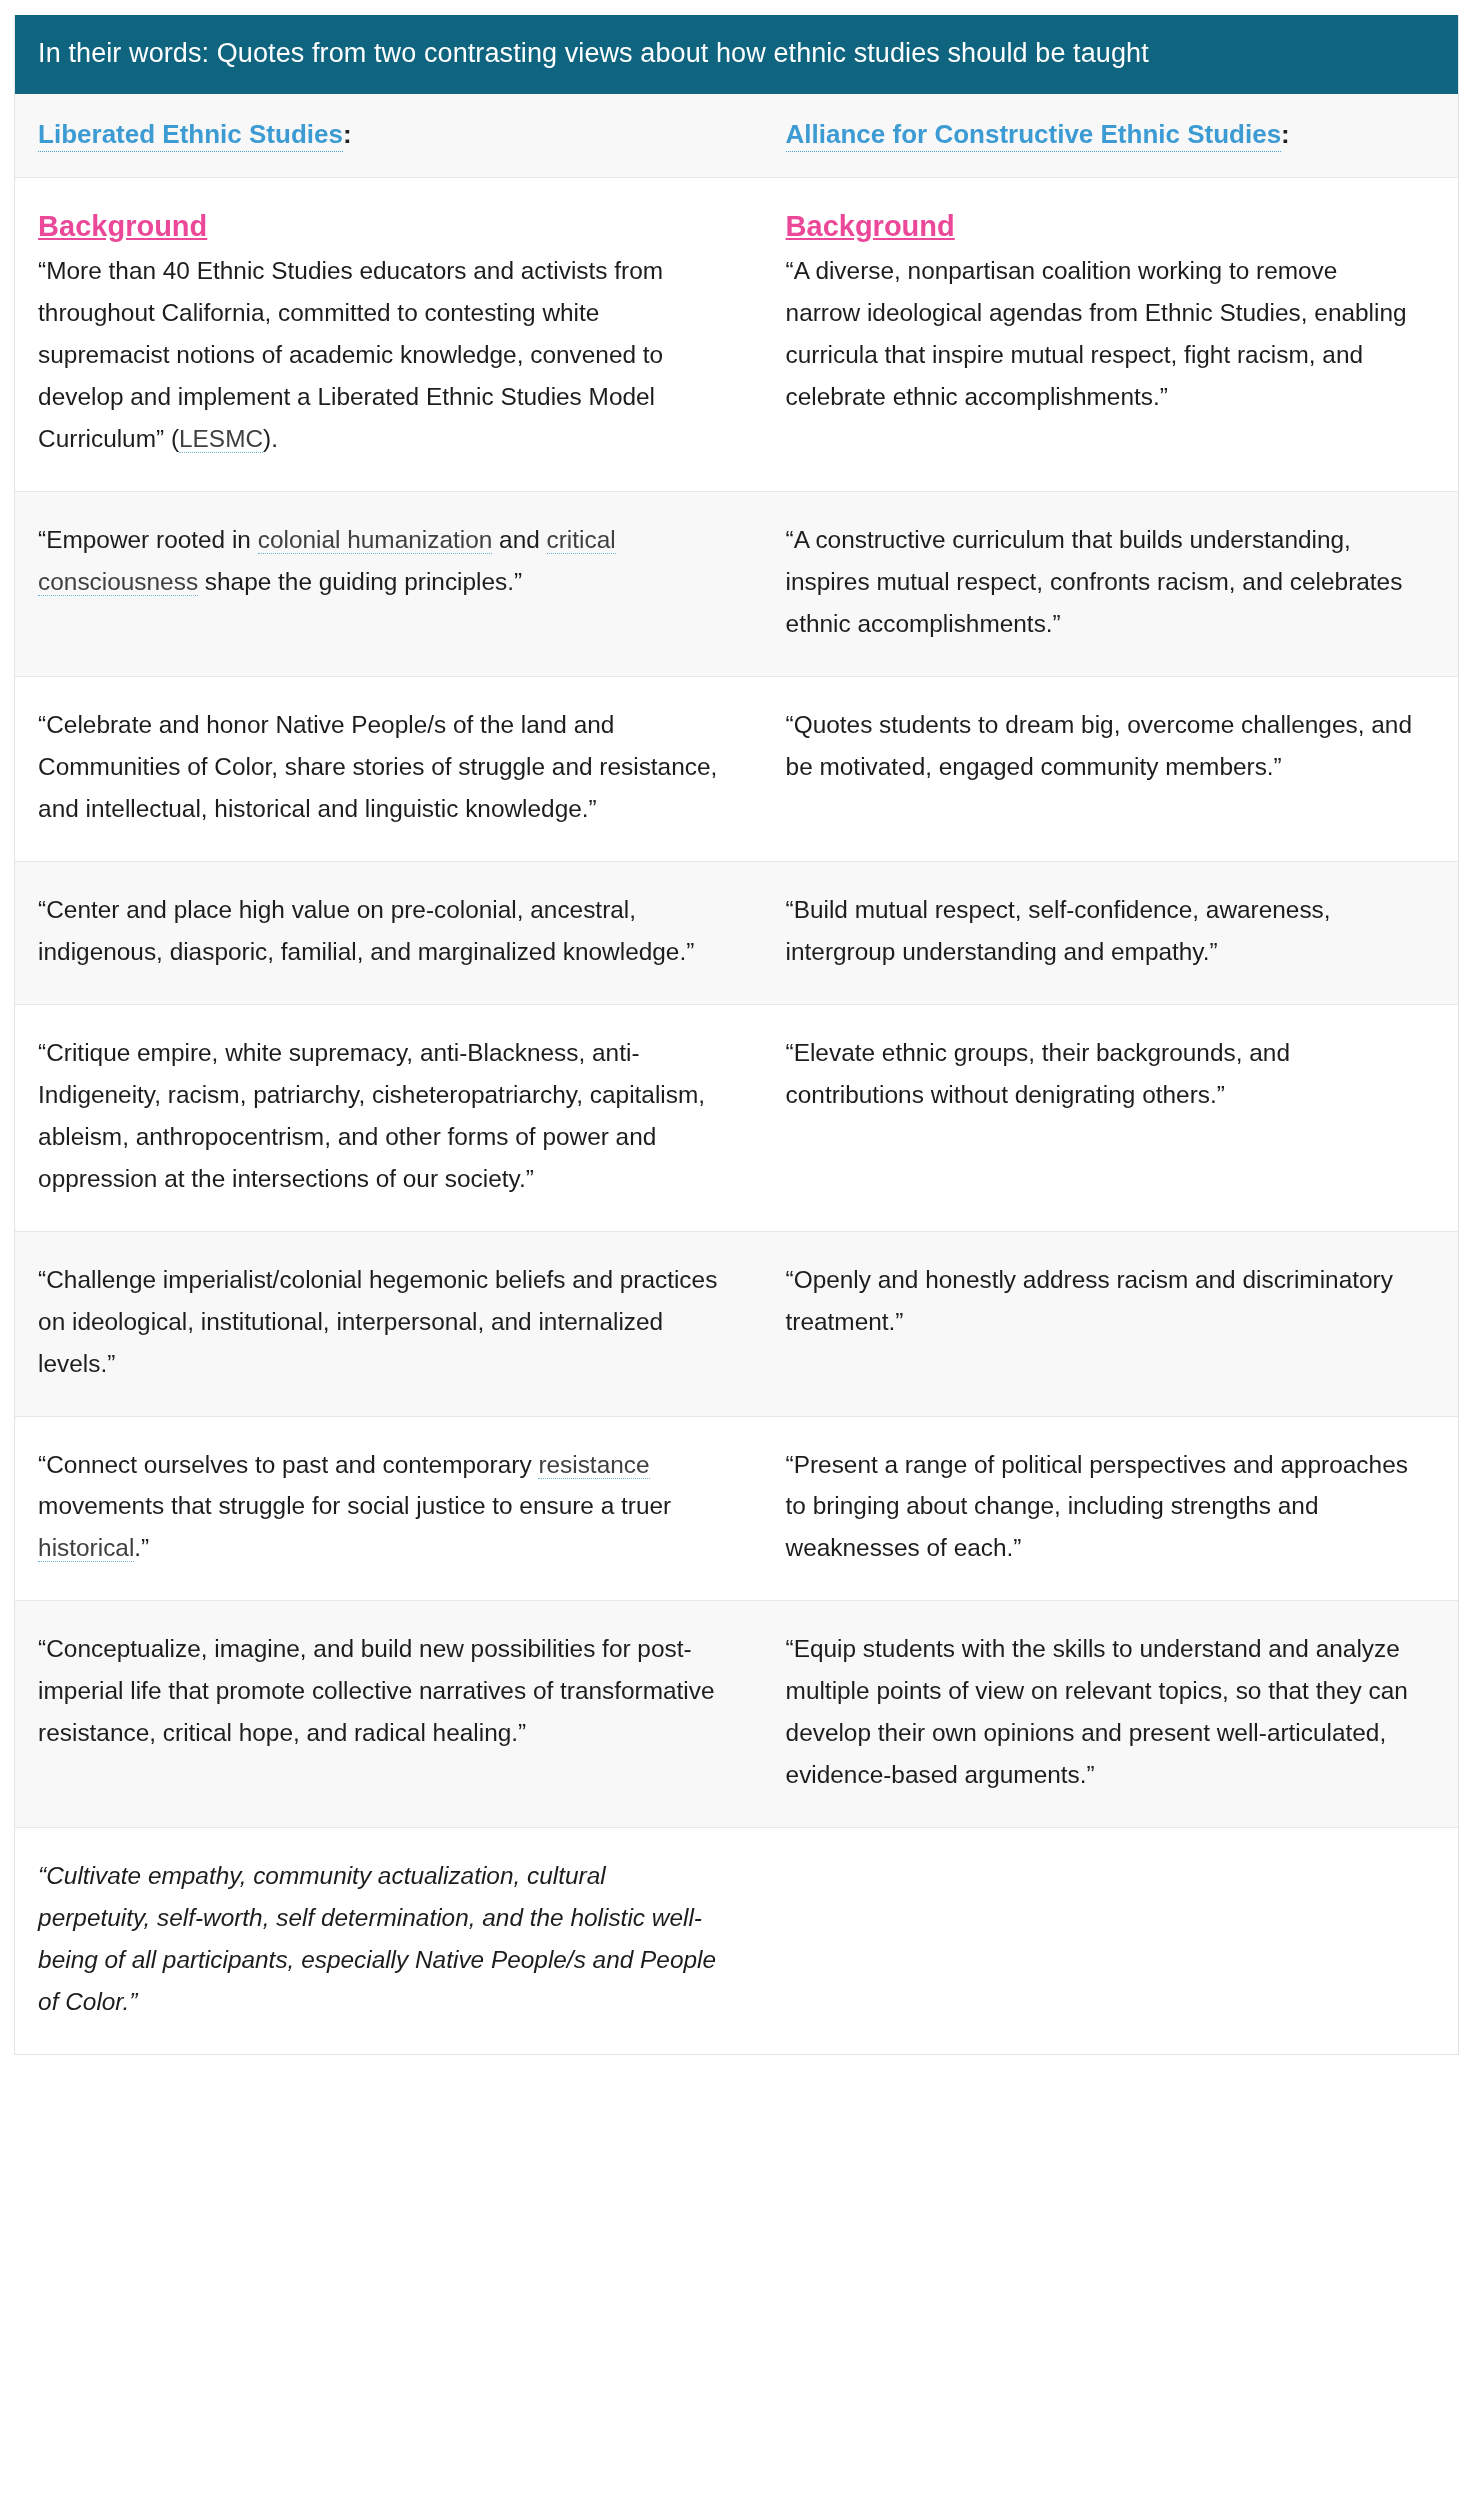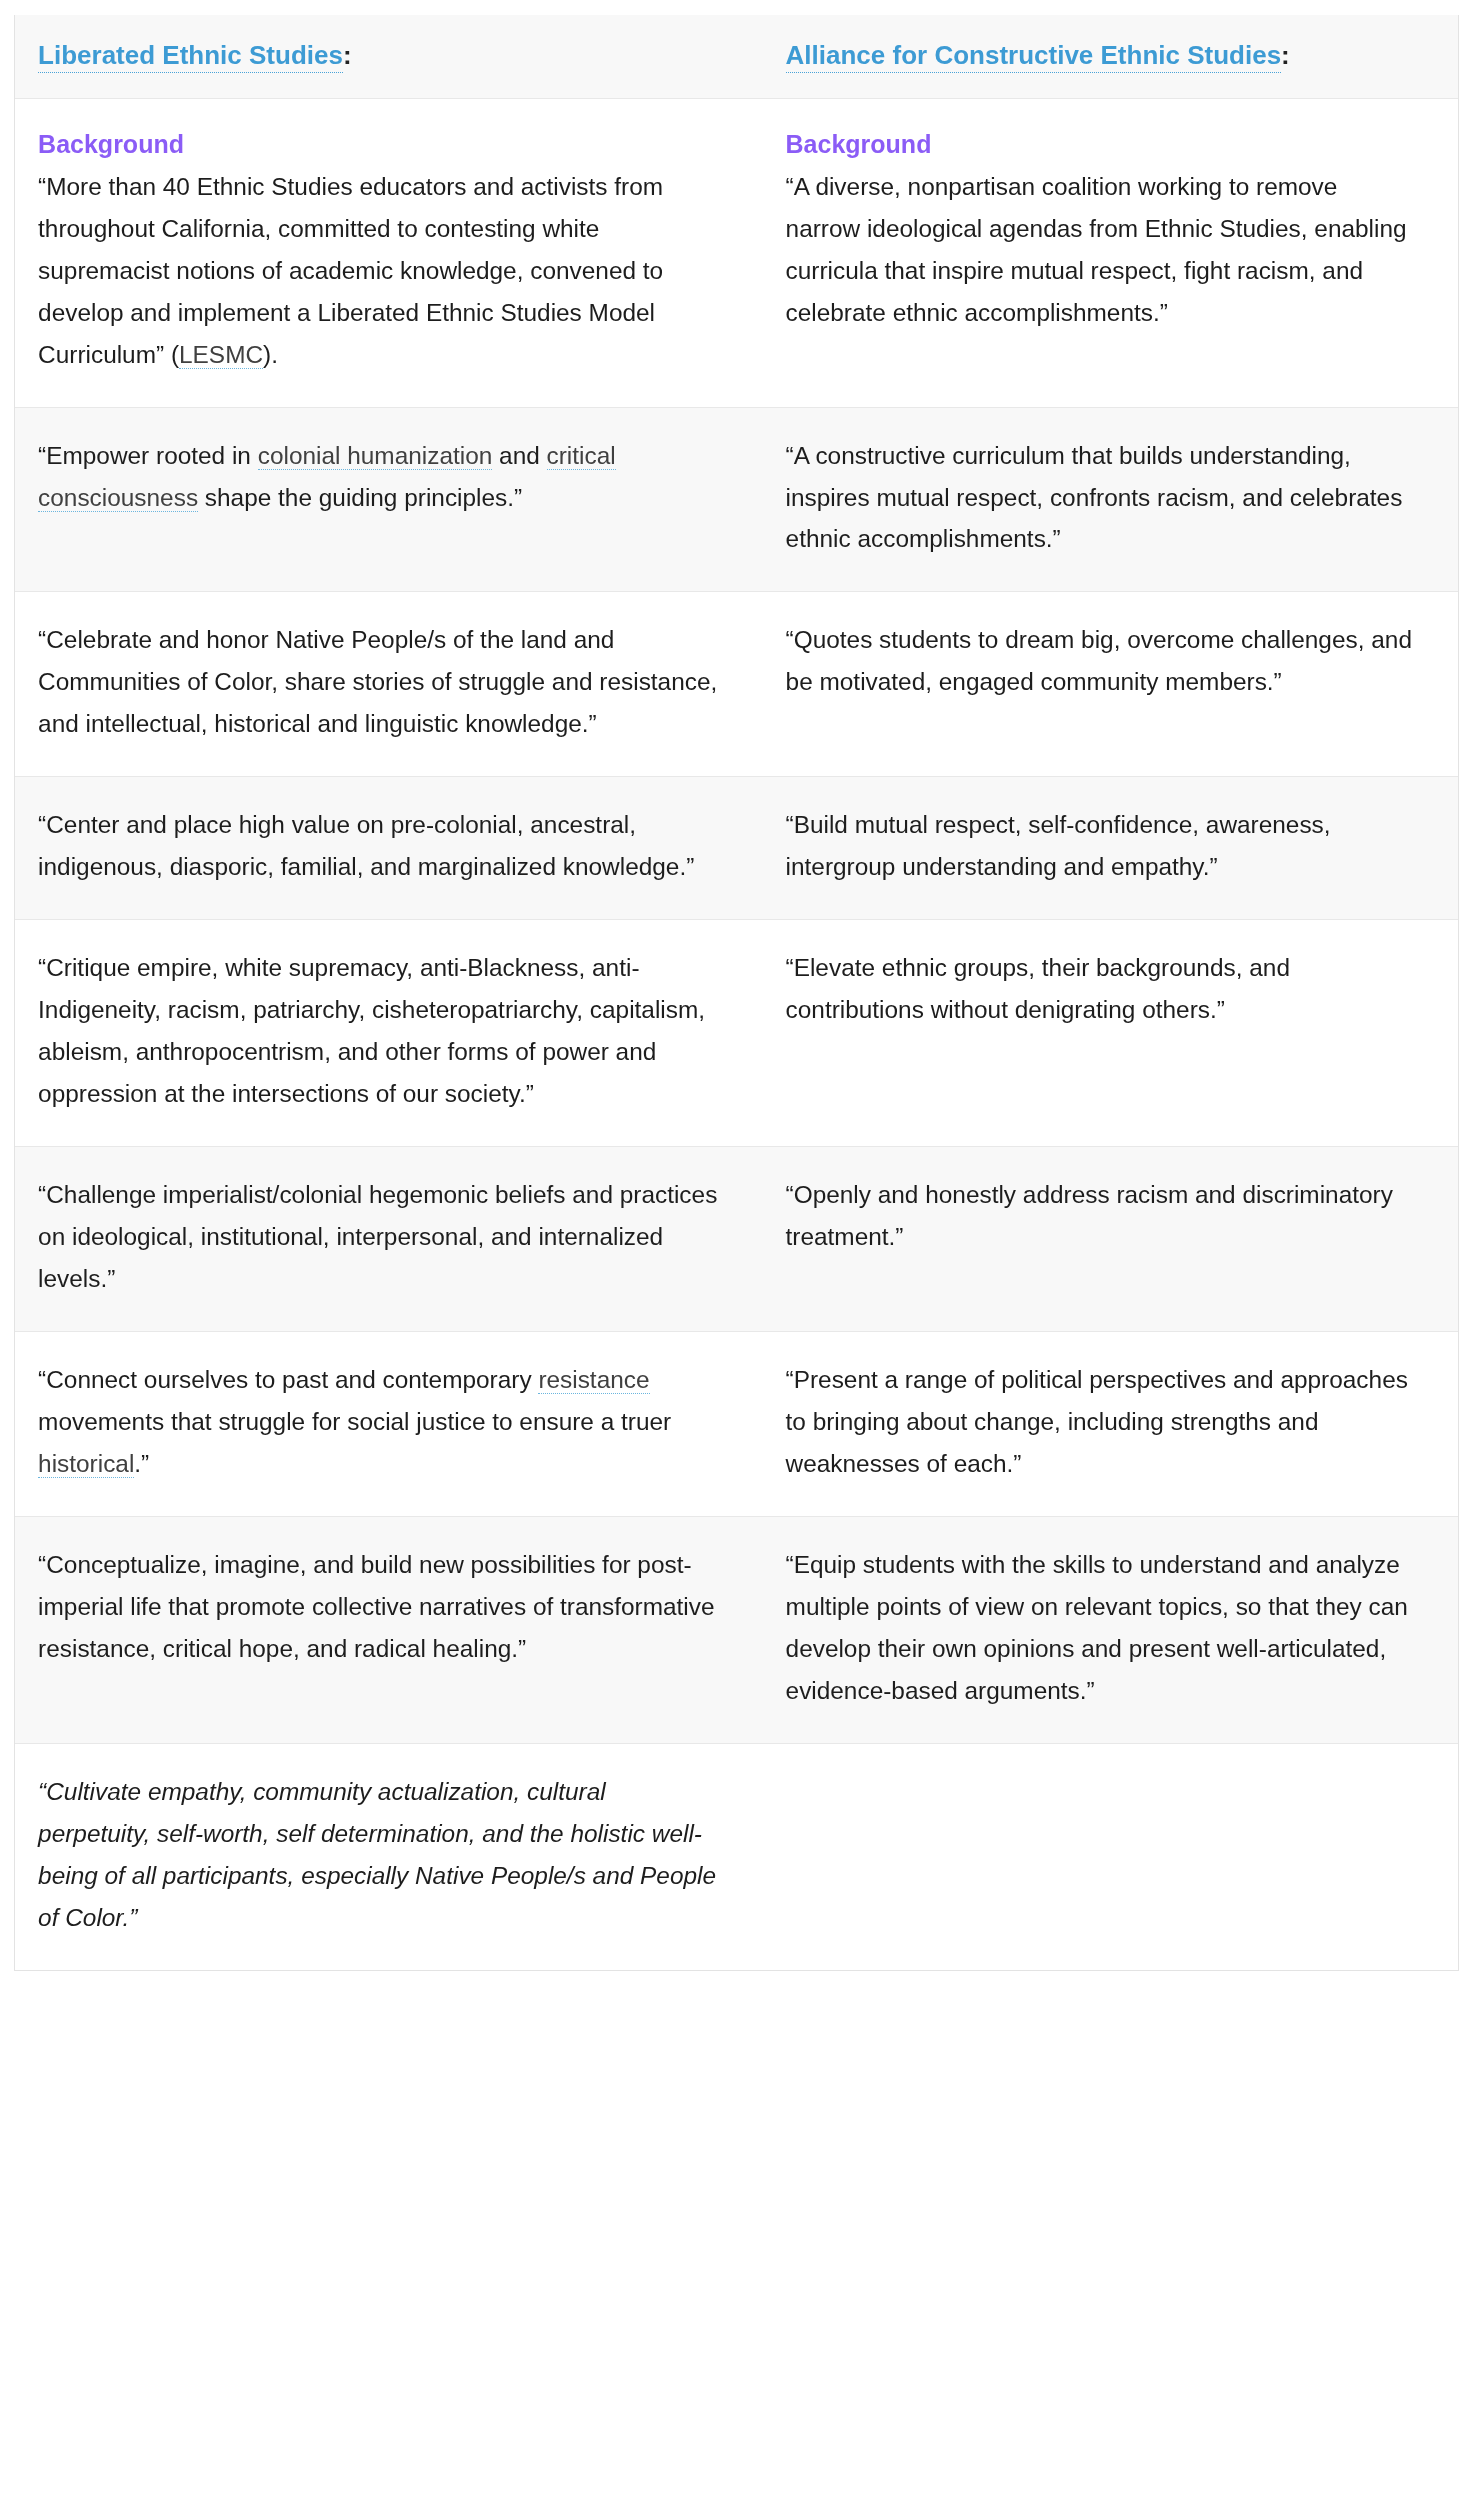--- a/index.html
+++ b/index.html
@@ -70,25 +70,26 @@
     font-size: 26px;
     font-weight: bold;
   }
 
   tbody tr.odd td { background: #ffffff; }
   tbody tr.even td { background: #f8f8f8; }
   tbody tr:last-child td { border-bottom: none; font-style: italic; }
 
   .cell-label {
     display: block;
-    font-size: 25px;
+    font-size: 29px;
     font-weight: bold;
-    color: #8b5cf6;
+    color: #ec4899;
     line-height: 1.5;
     margin-bottom: 1.8px;
+    text-decoration: underline;
   }
 
   .cell-text {
     font-size: 24.4px;
     line-height: 1.72;
     color: #1d1d1d;
   }
 
   .ilink {
     color: #404040;
@@ -97,20 +98,21 @@
     cursor: pointer;
   }
 
   .empty-cell { min-height: 9px; }
 </style>
 </head>
 <body>
 
 <div class="table-wrap">
 
+  <div class="banner">In their words: Quotes from two contrasting views about how ethnic studies should be taught</div>
 
   <table class="quotes">
     <colgroup>
         <col class="c1">
         <col class="c2">
       </colgroup>
     <thead>
       <tr>
         <th>
           <a class="hdr-link">Liberated Ethnic Studies</a><span class="hdr-colon">:</span>

